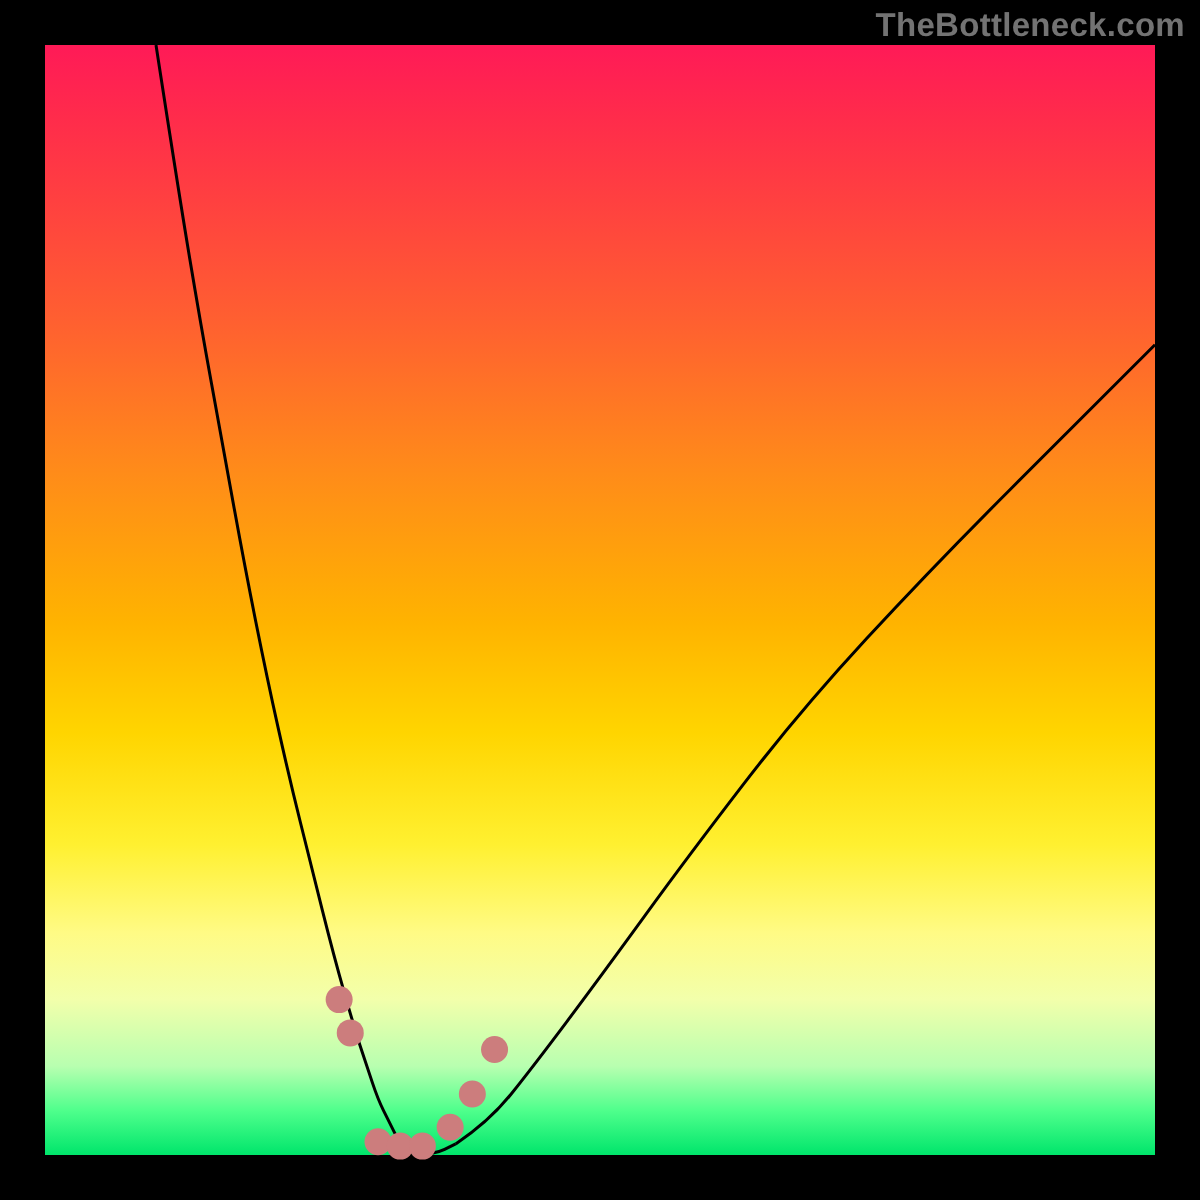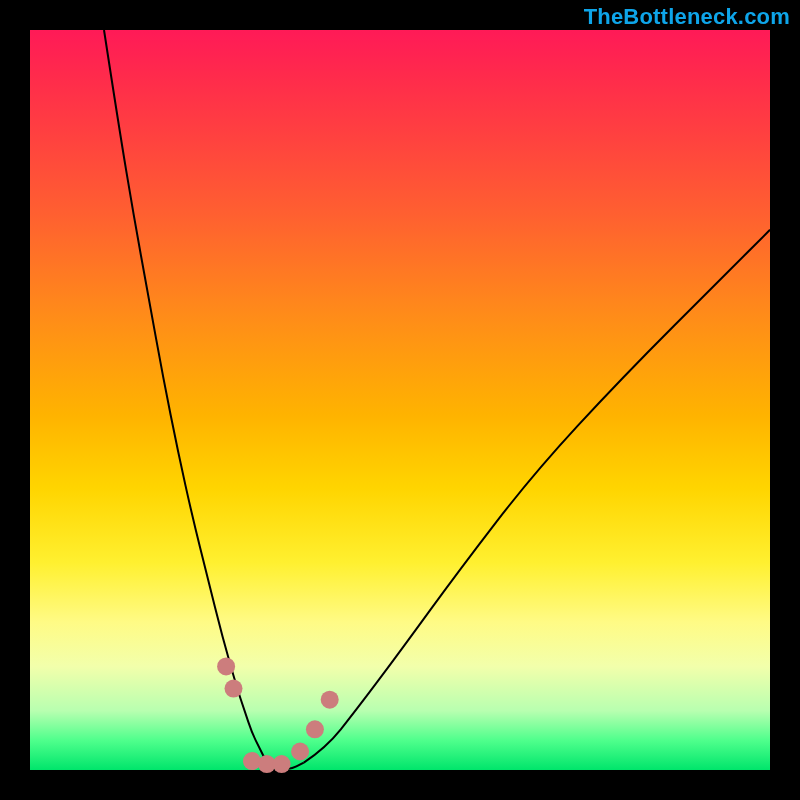--- a/index.html
+++ b/index.html
@@ -40,21 +40,21 @@
       #00e56b 100%
     );
   }
   .watermark {
     position: absolute;
     top: 4px;
     right: 10px;
     font-family: Arial, Helvetica, sans-serif;
     font-size: 22px;
     font-weight: 600;
-    color: #0ea5e9;
+    color: #737373;
     letter-spacing: 0.2px;
   }
   svg.curve {
     position: absolute;
     top: 30px;
     left: 30px;
     width: 740px;
     height: 740px;
     overflow: visible;
   }

